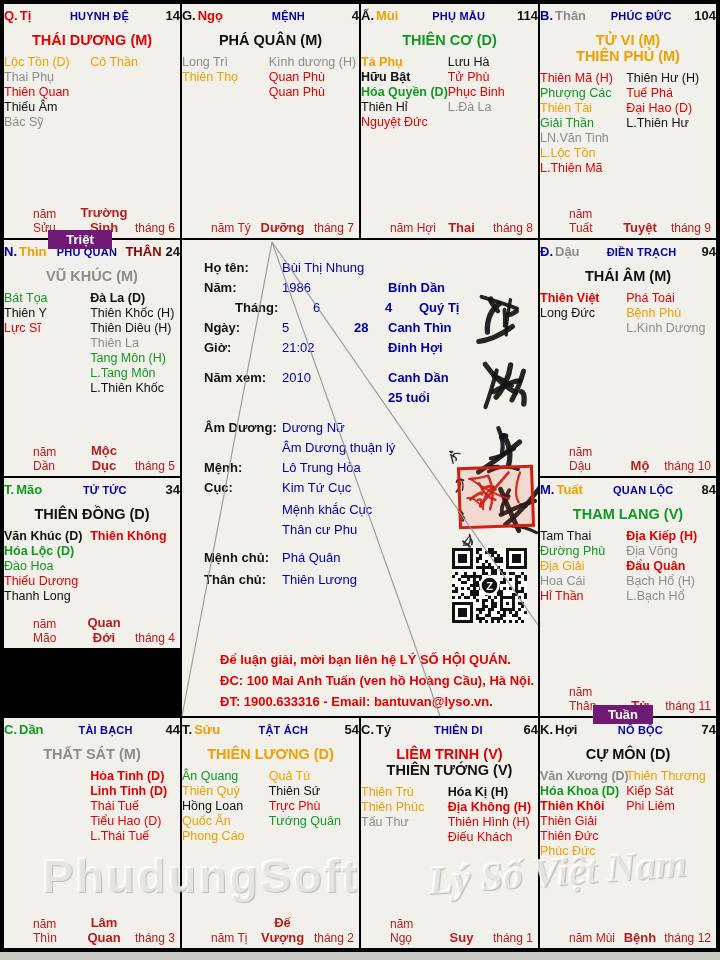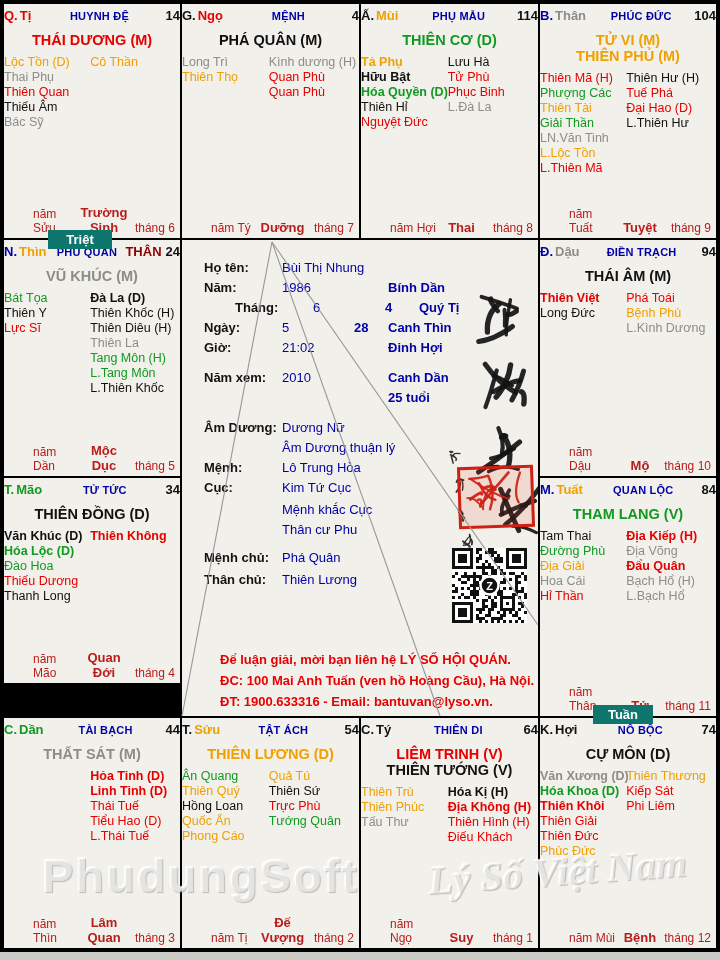--- a/index.html
+++ b/index.html
@@ -28,21 +28,21 @@
   .inforow{position:absolute;left:0;right:0;height:20px;font-size:13px;white-space:nowrap;}
   .il{position:absolute;left:22px;font-weight:bold;color:#111;}
   .ia{position:absolute;left:100px;font-weight:normal;color:#0000A8;}
   .ib{position:absolute;left:172px;font-weight:bold;color:#0000A8;}
   .ic{position:absolute;left:206px;font-weight:bold;color:#0000A8;}
   .contact{position:absolute;left:14px;font-size:13px;font-weight:bold;color:#E60000;white-space:nowrap;margin-left:24px;}
   .glyph{position:absolute;}
   .sealbox{position:absolute;left:276px;top:226px;width:70px;height:56px;border:3px solid #cf2013;background:rgba(222,60,40,.13);transform:rotate(-2deg);}
   .qrwrap{position:absolute;left:270px;top:308px;width:75px;height:75px;background:#fff;}
   
-  .badge{position:absolute;background:#0f766e;color:#fff;font-weight:bold;font-size:13px;text-align:center;line-height:19px;z-index:6;}
+  .badge{position:absolute;background:#701a75;color:#fff;font-weight:bold;font-size:13px;text-align:center;line-height:19px;z-index:6;}
   
   .wm{position:absolute;pointer-events:none;z-index:5;font-weight:bold;color:rgba(255,255,255,.55);text-shadow:1px 1px 1px rgba(140,138,128,.5),-1px -1px 1px rgba(255,255,255,.85);}
   .wm-left{left:42px;top:848px;font-size:47px;letter-spacing:2px;}
   .wm-right{left:428px;top:848px;font-size:40px;font-family:"Liberation Serif","DejaVu Serif",serif;font-style:italic;transform:rotate(-4deg);}
   .lines{position:absolute;left:0;top:0;z-index:4;pointer-events:none;}
   .bottomstrip{position:absolute;left:0;top:952px;width:720px;height:8px;background:#cbcbc6;}
 </style>
 </head>
 <body>
 
@@ -215,21 +215,21 @@
           <span class="st c-o">Bệnh Phù</span>
           <span class="st c-y">L.Kình Dương</span>
         </div>
       </div>
       <div class="cell-foot">
         <span class="f-nam">năm Dậu</span>
         <span class="f-cycle">Mộ</span>
         <span class="f-thang">tháng 10</span>
       </div>
     </div>
-  <div class="cell" style="left:4px;top:478px;width:176px;height:205px;">
+  <div class="cell" style="left:4px;top:478px;width:176px;height:170px;">
       <div class="cell-head">
         <span class="branch"><span class="c-g">T.</span><span class="c-g">Mão</span></span>
         <span class="pname">TỬ TỨC</span>
         <span class="pnum">34</span>
       </div>
       <div class="mains">
         <div class="c-k">THIÊN ĐỒNG (D)</div>
       </div>
       <div class="starcols">
         <div class="colL">

